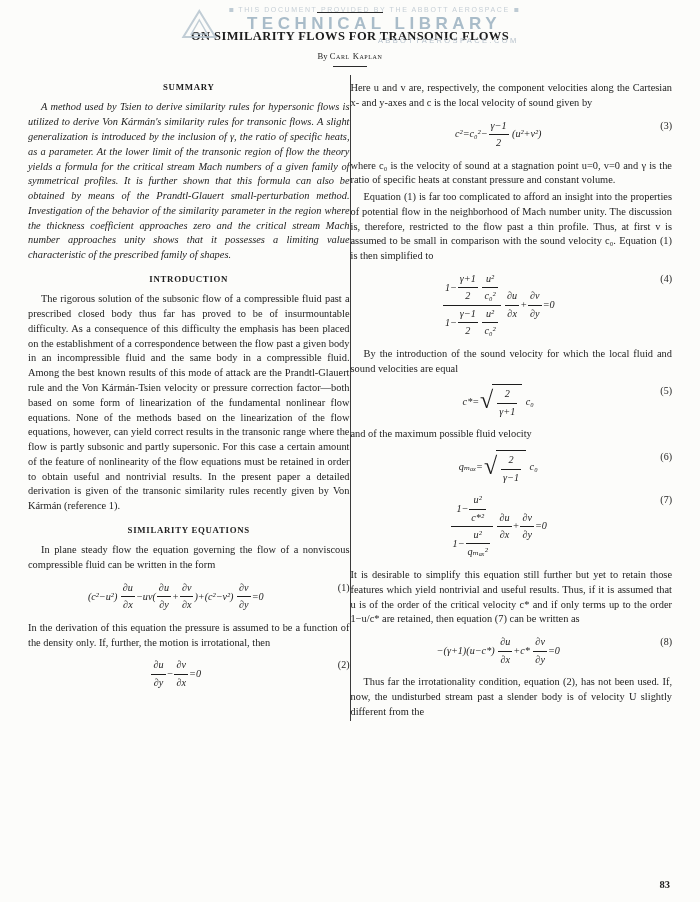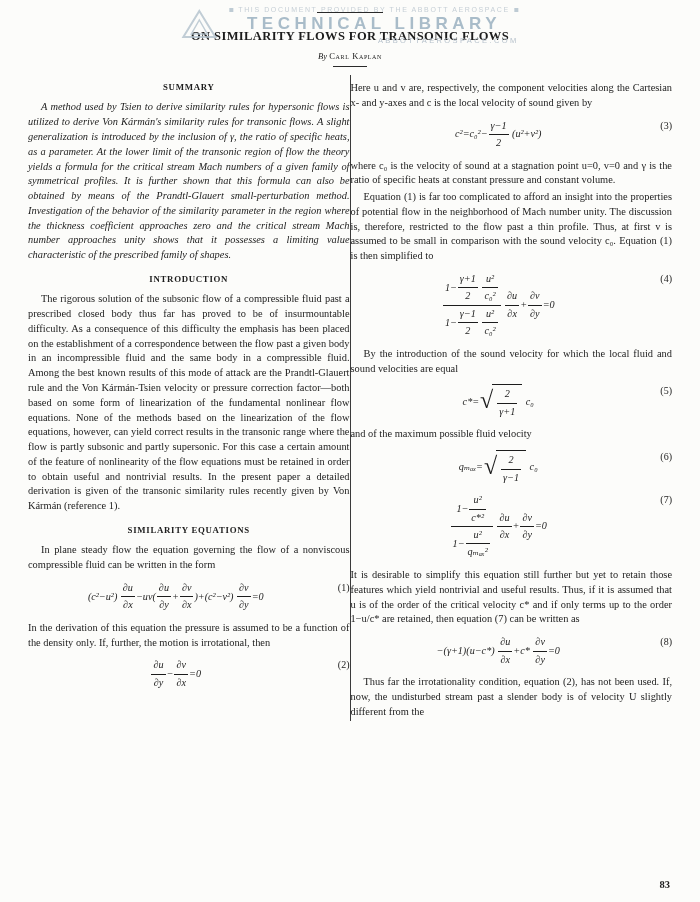--- a/index.html
+++ b/index.html
@@ -24,21 +24,21 @@
   .wm-line1{display:flex;align-items:center;gap:5px;font-size:7px;letter-spacing:1.6px;color:#c6cfd6;white-space:nowrap;}
   .wm-sq{width:4px;height:4px;background:#8aa2b5;opacity:.55;display:inline-block;}
   .wm-line2{font-size:17px;font-weight:700;letter-spacing:4.5px;color:#a9bcc9;margin-top:1px;white-space:nowrap;}
   .wm-line3{font-size:7.5px;letter-spacing:2.4px;color:#b7c2cc;margin-top:2px;white-space:nowrap;align-self:flex-end;}
 
   
   .report-no{margin:64px 0 0;text-align:center;font-size:17px;font-weight:700;letter-spacing:.8px;}
   .rule-1{width:66px;height:1px;background:#2a2a2a;margin:12px auto 16px;}
   .doc-title{margin:0 0 7px;text-align:center;font-size:12.5px;font-weight:700;letter-spacing:.4px;}
   .byline{text-align:center;font-size:8.6px;margin-bottom:5px;}
-  .by{font-style:italic;text-align:right;}
+  .by{text-align:right;}
   .author{font-variant:small-caps;letter-spacing:.6px;}
   .rule-2{width:34px;height:1px;background:#2a2a2a;margin:0 auto 8px;}
 
   
   .columns{display:flex;padding:0 28px;gap:0;}
   .col{flex:1 1 0;font-size:10.4px;line-height:1.42;text-align:justify;}
   .col-rule{flex:0 0 1px;background:#3a3a3a;}
 
   .sec{margin:10px 0 7px;text-align:center;font-size:8.8px;font-weight:700;letter-spacing:.7px;}
   .sec.first{margin-top:6px;}

